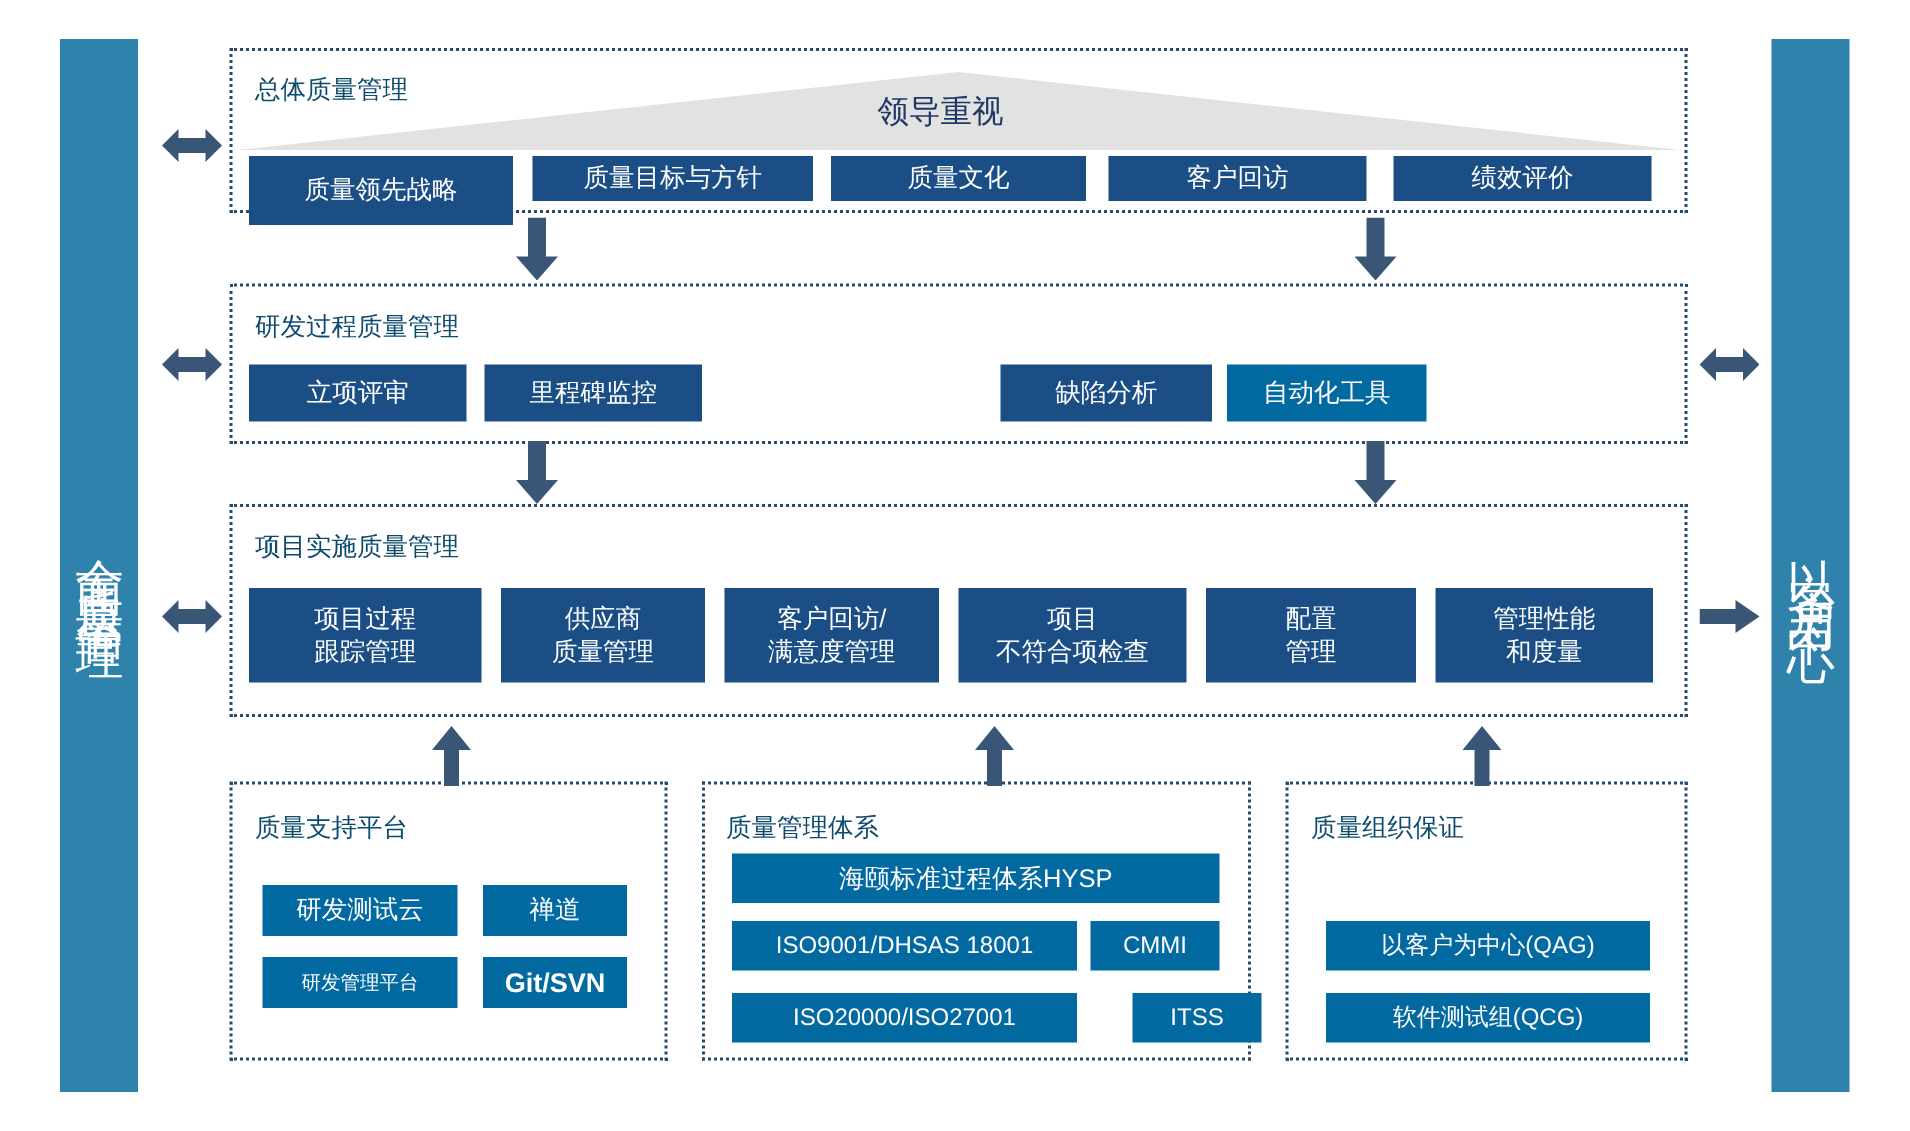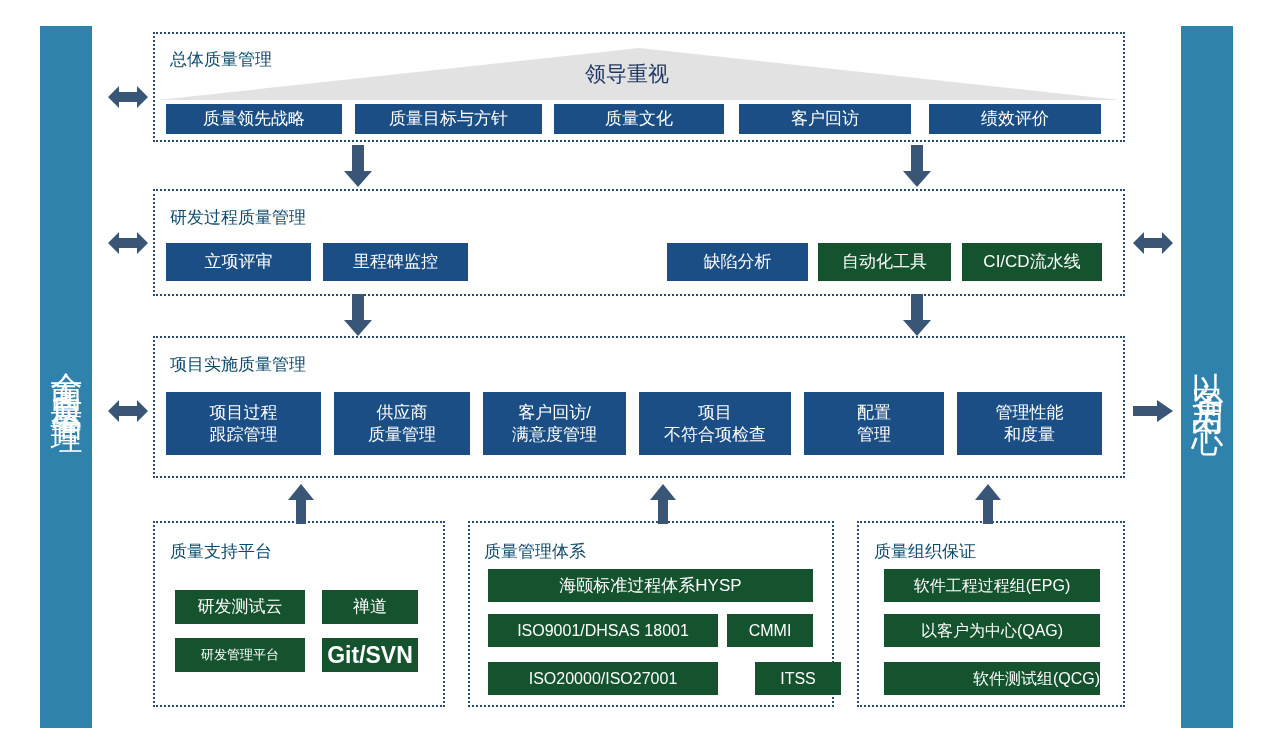--- a/index.html
+++ b/index.html
@@ -59,21 +59,21 @@
     box-sizing: border-box;
     display: flex;
     align-items: center;
     justify-content: center;
     text-align: center;
     color: #ffffff;
     line-height: 1.25;
     white-space: pre-line;
   }
   .chip.navy { background: #1A4E85; }
-  .chip.teal { background: #14532d; }
+  .chip.teal { background: #0369a1; }
 
   
   #leadership-banner {
     position: absolute;
     left: 158px;
     top: 48px;
     width: 962px;
     height: 52px;
   }
   #leadership-banner svg { display: block; width: 100%; height: 100%; }
@@ -107,21 +107,21 @@
 
   <div class="section-title" style="left:170px; top:48px;">总体质量管理</div>
 
   <div id="leadership-banner">
     <svg viewBox="0 0 962 52" preserveAspectRatio="none" aria-hidden="true">
       <polygon points="0,52 481,0 962,52" fill="#E2E2E2"></polygon>
     </svg>
   </div>
   <div id="leadership-label">领导重视</div>
 
-  <div class="chip navy" style="left:166px; top:104px; width:176px; height:30px; font-size:17px;text-align:right;">
+  <div class="chip navy" style="left:166px; top:104px; width:176px; height:46px; font-size:17px;text-align:right;">
     <span>质量领先战略</span>
   </div>
   <div class="chip navy" style="left:355px; top:104px; width:187px; height:30px; font-size:17px;">
     <span>质量目标与方针</span>
   </div>
   <div class="chip navy" style="left:554px; top:104px; width:170px; height:30px; font-size:17px;">
     <span>质量文化</span>
   </div>
   <div class="chip navy" style="left:739px; top:104px; width:172px; height:30px; font-size:17px;">
     <span>客户回访</span>
@@ -138,23 +138,20 @@
     <span>立项评审</span>
   </div>
   <div class="chip navy" style="left:323px; top:243px; width:145px; height:38px; font-size:17px;">
     <span>里程碑监控</span>
   </div>
   <div class="chip navy" style="left:667px; top:243px; width:141px; height:38px; font-size:17px;">
     <span>缺陷分析</span>
   </div>
   <div class="chip teal" style="left:818px; top:243px; width:133px; height:38px; font-size:17px;">
     <span>自动化工具</span>
-  </div>
-  <div class="chip teal" style="left:962px; top:243px; width:140px; height:38px; font-size:17px;">
-    <span>CI/CD流水线</span>
   </div>
 
   <div class="dotted-box" style="left:153px; top:336px; width:972px; height:142px;"></div>
 
   <div class="section-title" style="left:170px; top:353px;">项目实施质量管理</div>
 
   <div class="chip navy" style="left:166px; top:392px; width:155px; height:63px; font-size:17px;">
     <span>项目过程
 跟踪管理</span>
   </div>
@@ -185,21 +182,21 @@
 
   <div class="chip teal" style="left:175px; top:590px; width:130px; height:34px; font-size:17px;">
     <span>研发测试云</span>
   </div>
   <div class="chip teal" style="left:322px; top:590px; width:96px; height:34px; font-size:17px;">
     <span>禅道</span>
   </div>
   <div class="chip teal" style="left:175px; top:638px; width:130px; height:34px; font-size:13px;">
     <span>研发管理平台</span>
   </div>
-  <div class="chip teal" style="left:322px; top:638px; width:96px; height:34px; font-size:23px; font-weight:bold;">
+  <div class="chip teal" style="left:322px; top:638px; width:96px; height:34px; font-size:18px; font-weight:bold;">
     <span>Git/SVN</span>
   </div>
 
   <div class="dotted-box" style="left:468px; top:521px; width:366px; height:186px;"></div>
 
   <div class="section-title" style="left:484px; top:540px;">质量管理体系</div>
 
   <div class="chip teal" style="left:488px; top:569px; width:325px; height:33px; font-size:17px;">
     <span>海颐标准过程体系HYSP</span>
   </div>
@@ -213,27 +210,24 @@
     <span>ISO20000/ISO27001</span>
   </div>
   <div class="chip teal" style="left:755px; top:662px; width:86px; height:33px; font-size:16px;">
     <span>ITSS</span>
   </div>
 
   <div class="dotted-box" style="left:857px; top:521px; width:268px; height:186px;"></div>
 
   <div class="section-title" style="left:874px; top:540px;">质量组织保证</div>
 
-  <div class="chip teal" style="left:884px; top:569px; width:216px; height:33px; font-size:16px;">
-    <span>软件工程过程组(EPG)</span>
-  </div>
   <div class="chip teal" style="left:884px; top:614px; width:216px; height:33px; font-size:16px;">
     <span>以客户为中心(QAG)</span>
   </div>
-  <div class="chip teal" style="left:884px; top:662px; width:216px; height:33px; font-size:16px;justify-content:flex-end;">
+  <div class="chip teal" style="left:884px; top:662px; width:216px; height:33px; font-size:16px;">
     <span>软件测试组(QCG)</span>
   </div>
 
   <div class="arrow" style="left:108px; top:84px;">
     <svg width="40" height="26" viewBox="0 0 40 26">
       <polygon points="0,13 11,2 11,8 29,8 29,2 40,13 29,24 29,18 11,18 11,24" fill="#3A5676"></polygon>
     </svg>
   </div>
   <div class="arrow" style="left:108px; top:230px;">
     <svg width="40" height="26" viewBox="0 0 40 26">

